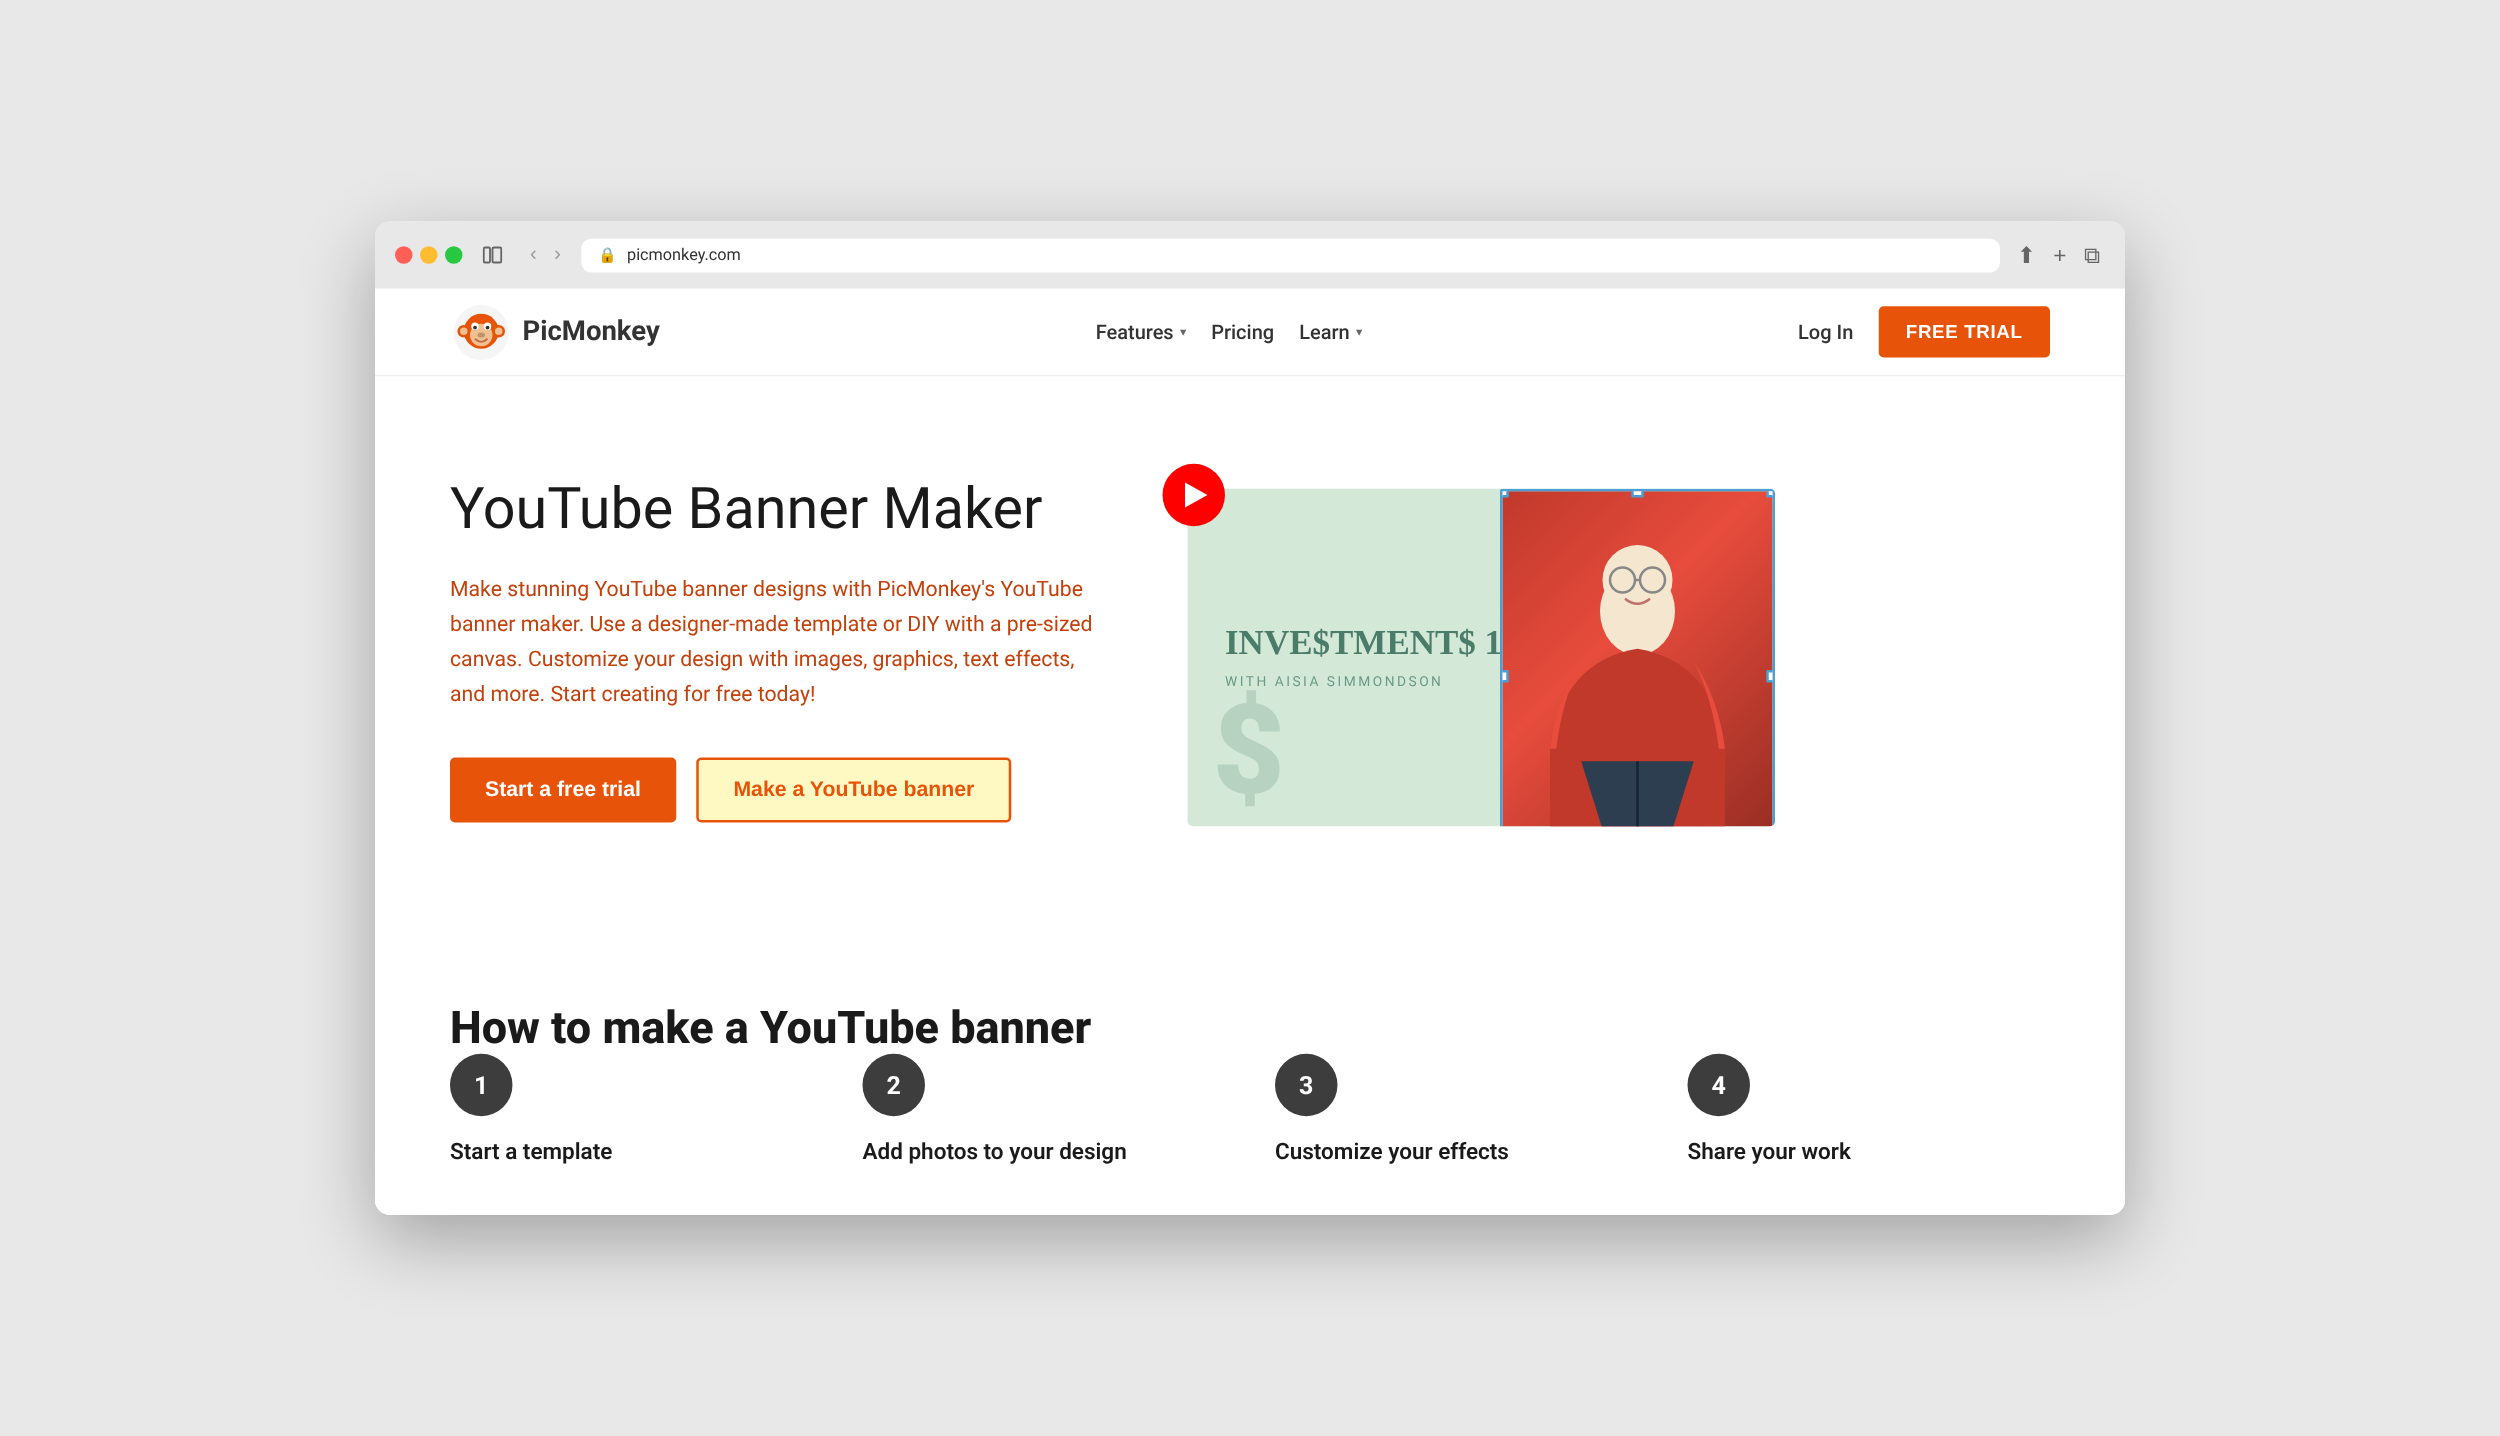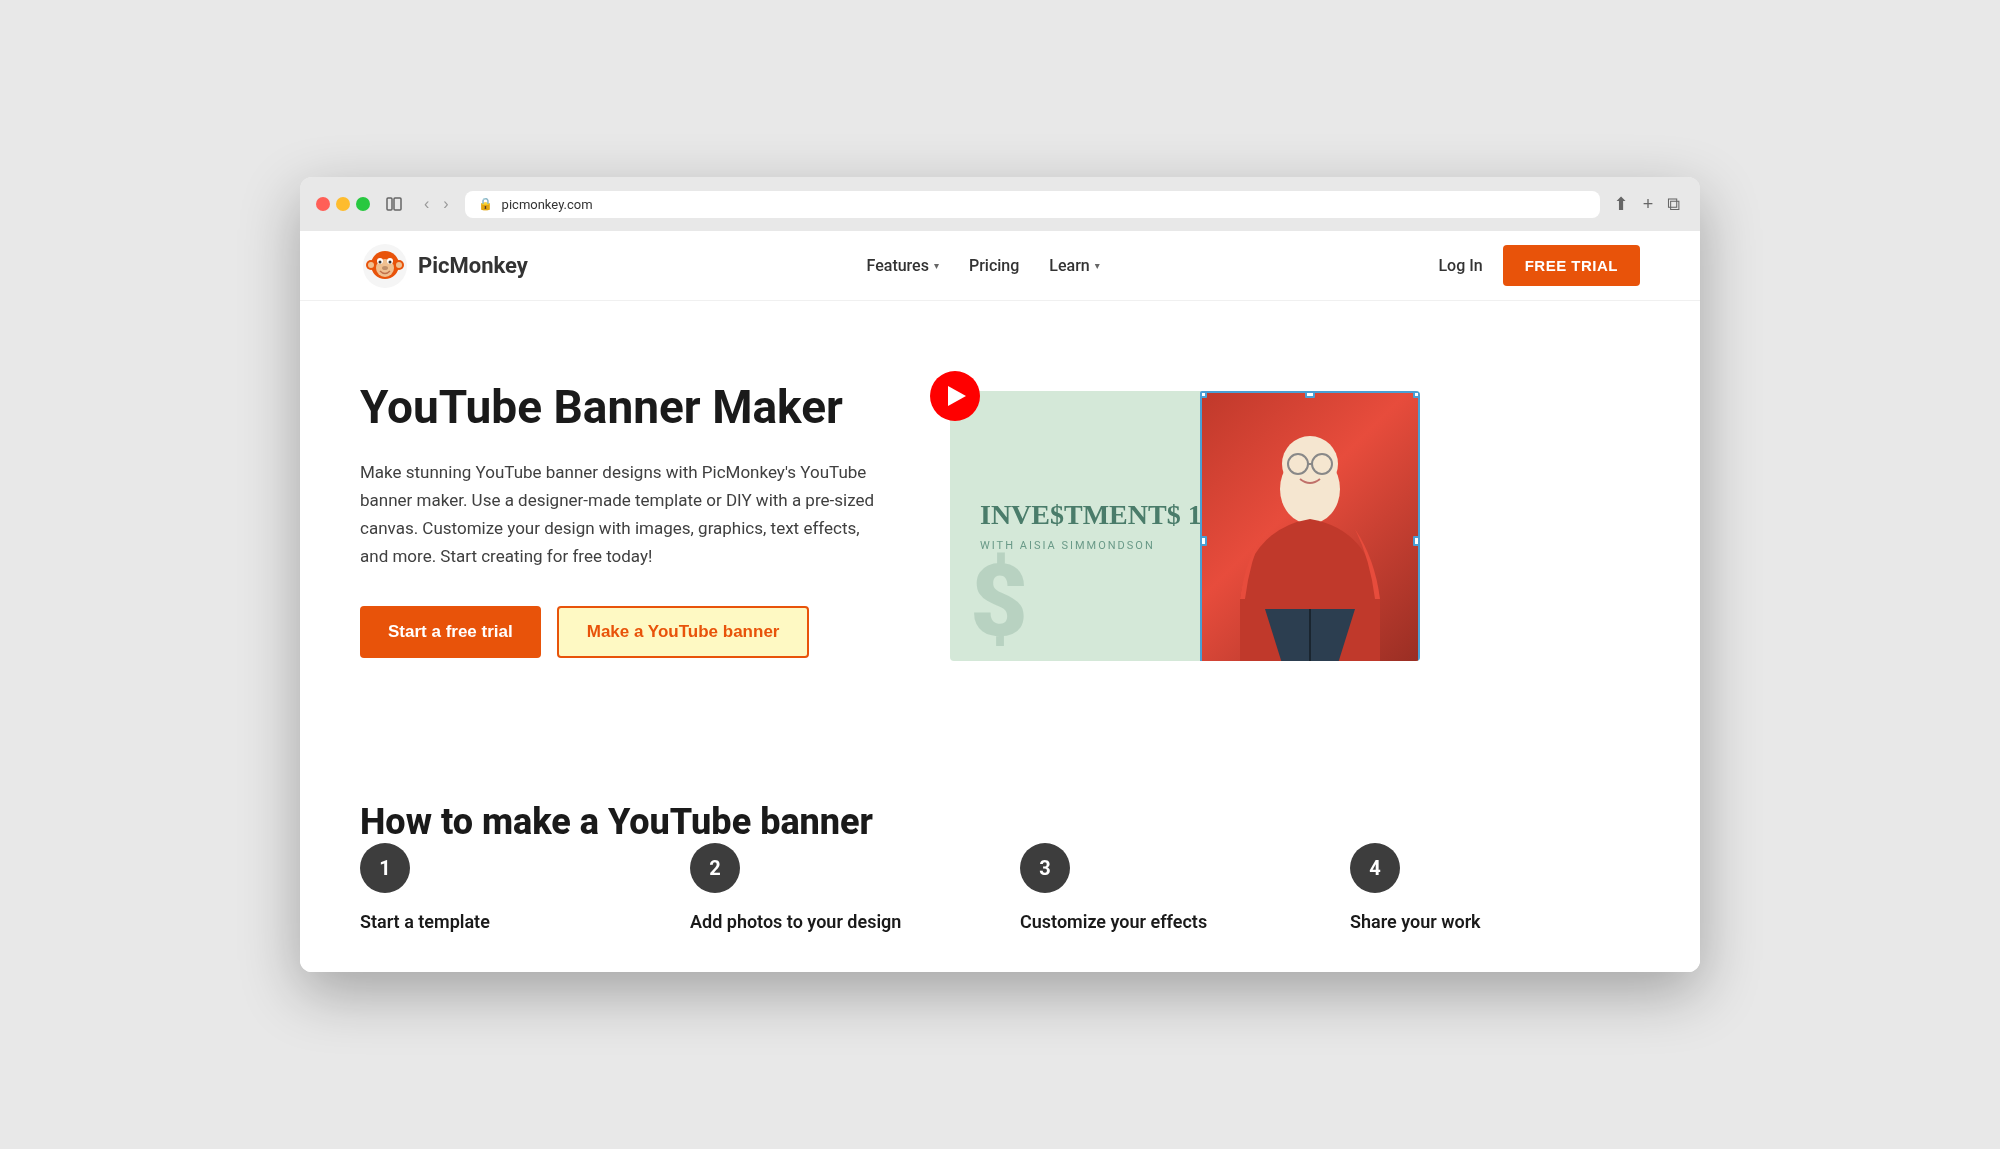--- a/index.html
+++ b/index.html
@@ -137,21 +137,21 @@
 
     .logo-text {
       font-size: 22px;
       font-weight: 700;
       color: #333;
     }
 
     .nav-links {
       display: flex;
       align-items: center;
-      gap: 30px;
+      gap: 20px;
     }
 
     .nav-link {
       font-size: 16px;
       color: #333;
       text-decoration: none;
       display: flex;
       align-items: center;
       gap: 5px;
       font-weight: 500;
@@ -196,29 +196,29 @@
     }
 
     .hero-left {
       flex: 1;
       max-width: 520px;
       padding-top: 20px;
     }
 
     .hero-title {
       font-size: 46px;
-      font-weight: 700;
+      font-weight: 400;
       color: #1a1a1a;
       line-height: 1.15;
       margin-bottom: 24px;
     }
 
     .hero-desc {
       font-size: 17px;
-      color: #404040;
+      color: #c2410c;
       line-height: 1.65;
       margin-bottom: 36px;
     }
 
     .hero-buttons {
       display: flex;
       gap: 16px;
     }
 
     .btn-primary {

